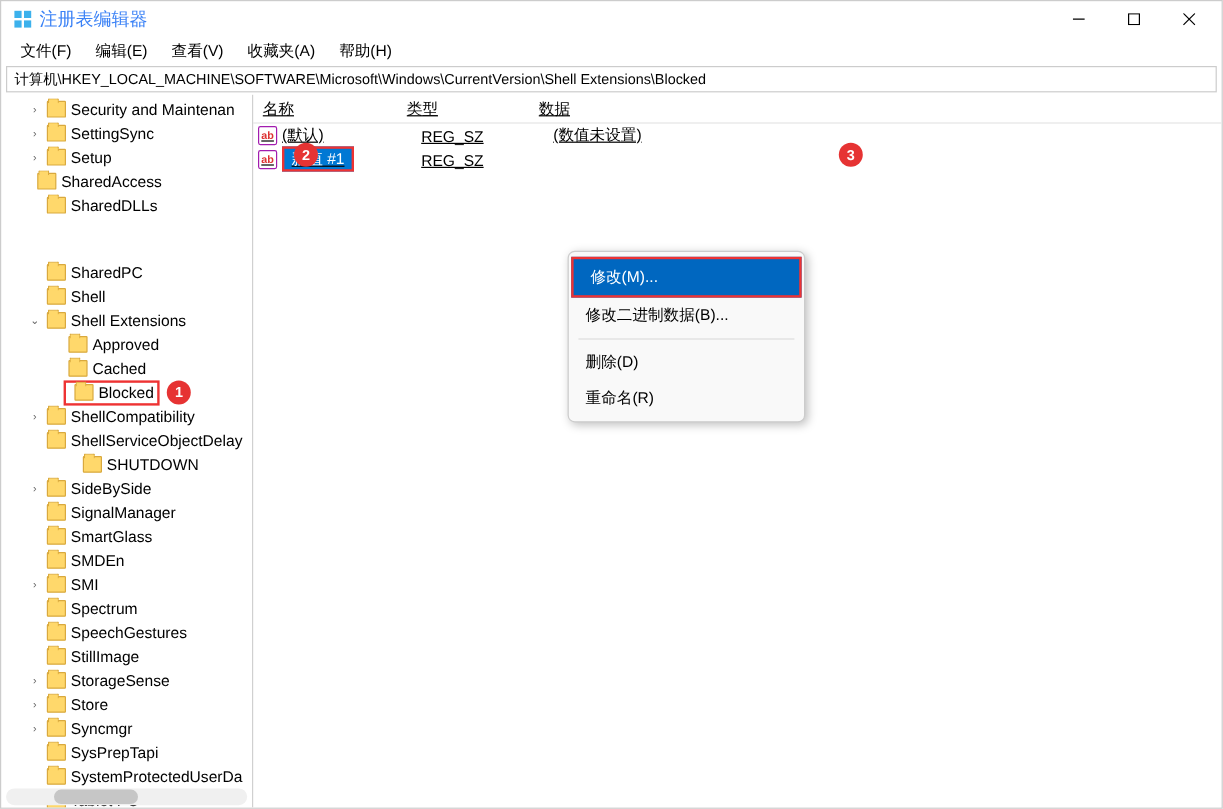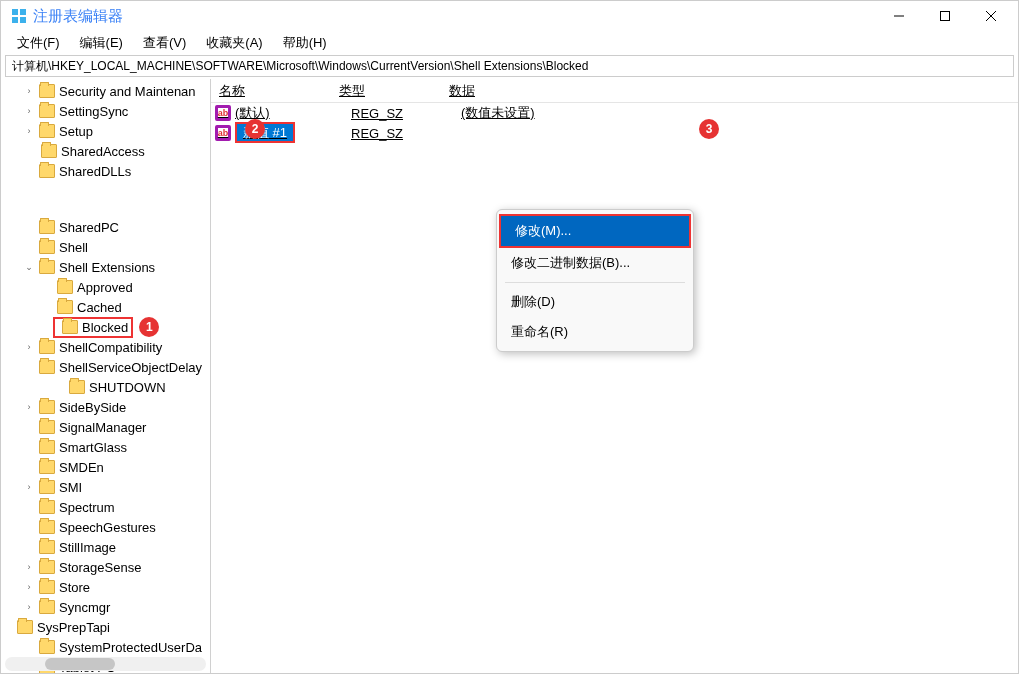--- a/index.html
+++ b/index.html
@@ -33,28 +33,28 @@
   .tree-hscroll .thumb { position: absolute; left: 40px; top: 1px; width: 70px; height: 12px; background: #c6c6c6; border-radius: 6px; }
   
   .list-panel { flex: 1; position: relative; text-decoration: underline; }
   .list-header { display: flex; height: 24px; border-bottom: 1px solid #e5e5e5; }
   .list-header .col { padding: 3px 8px; font-size: 13px; color: #000; }
   .col-name { width: 120px; }
   .col-type { width: 110px; }
   .col-data { flex: 1; }
   
   .list-row { display: flex; align-items: center; height: 20px; padding-left: 4px; }
-  .list-row .val-icon { width: 16px; height: 16px; border: 3px solid #a21caf; background: #fff; border-radius: 2px; display: inline-flex; align-items: center; justify-content: center; font-size: 9px; color: #d33; font-weight: bold; margin-right: 4px; }
+  .list-row .val-icon { width: 16px; height: 16px; border: 1px solid #a21caf; background: #fff; border-radius: 2px; display: inline-flex; align-items: center; justify-content: center; font-size: 9px; color: #d33; font-weight: bold; margin-right: 4px; }
   .list-row .cell { font-size: 13px; }
   .list-row .cell.name { width: 100px; }
   .list-row .cell.type { width: 110px; margin-left: 16px; }
   
   .list-row.highlighted .name-box { background: #0078d4; color: #fff; padding: 1px 6px; border: 2px solid #e33; }
   
-  .context-menu { position: absolute; left: 285px; top: 130px; width: 198px; background: #f9f9f9; border: 1px solid #ccc; box-shadow: 2px 2px 8px rgba(0,0,0,0.25); border-radius: 6px; padding: 4px 0; z-index: 10; }
+  .context-menu { position: absolute; left: 262px; top: 130px; width: 198px; background: #f9f9f9; border: 1px solid #ccc; box-shadow: 2px 2px 8px rgba(0,0,0,0.25); border-radius: 6px; padding: 4px 0; z-index: 10; }
   .context-menu .cm-item { padding: 6px 14px; font-size: 13px; color: #000; }
   .context-menu .cm-item.highlight { background: #0067c0; color: #fff; border: 2px solid #e33; margin: 0 2px; }
   .context-menu .cm-sep { height: 1px; background: #ddd; margin: 4px 8px; }
   
   .badge-abs { position: absolute; }
 </style>
 </head>
 <body>
 
 <div class="titlebar">
@@ -107,21 +107,21 @@
         <div class="tree-row" style="padding-left: 22px;">
           <span class="chev">›</span>
           <span class="folder"></span>
           <span class="label">SettingSync</span>
         </div>
         <div class="tree-row" style="padding-left: 22px;">
           <span class="chev">›</span>
           <span class="folder"></span>
           <span class="label">Setup</span>
         </div>
-        <div class="tree-row" style="padding-left: 24px;">
+        <div class="tree-row" style="padding-left: 14px;">
           <span class="chev"></span>
           <span class="folder"></span>
           <span class="label">SharedAccess</span>
         </div>
         <div class="tree-row" style="padding-left: 22px;">
           <span class="chev"></span>
           <span class="folder"></span>
           <span class="label">SharedDLLs</span>
         </div>
         <div class="tree-row" style="padding-left: 22px; margin-top: 36px;">
@@ -220,21 +220,21 @@
         <div class="tree-row" style="padding-left: 22px;">
           <span class="chev">›</span>
           <span class="folder"></span>
           <span class="label">Store</span>
         </div>
         <div class="tree-row" style="padding-left: 22px;">
           <span class="chev">›</span>
           <span class="folder"></span>
           <span class="label">Syncmgr</span>
         </div>
-        <div class="tree-row" style="">
+        <div class="tree-row" style="padding-left: 22px;">
           <span class="chev"></span>
           <span class="folder"></span>
           <span class="label">SysPrepTapi</span>
         </div>
         <div class="tree-row" style="padding-left: 22px;">
           <span class="chev"></span>
           <span class="folder"></span>
           <span class="label">SystemProtectedUserDa</span>
         </div>
         <div class="tree-row" style="padding-left: 22px;">

